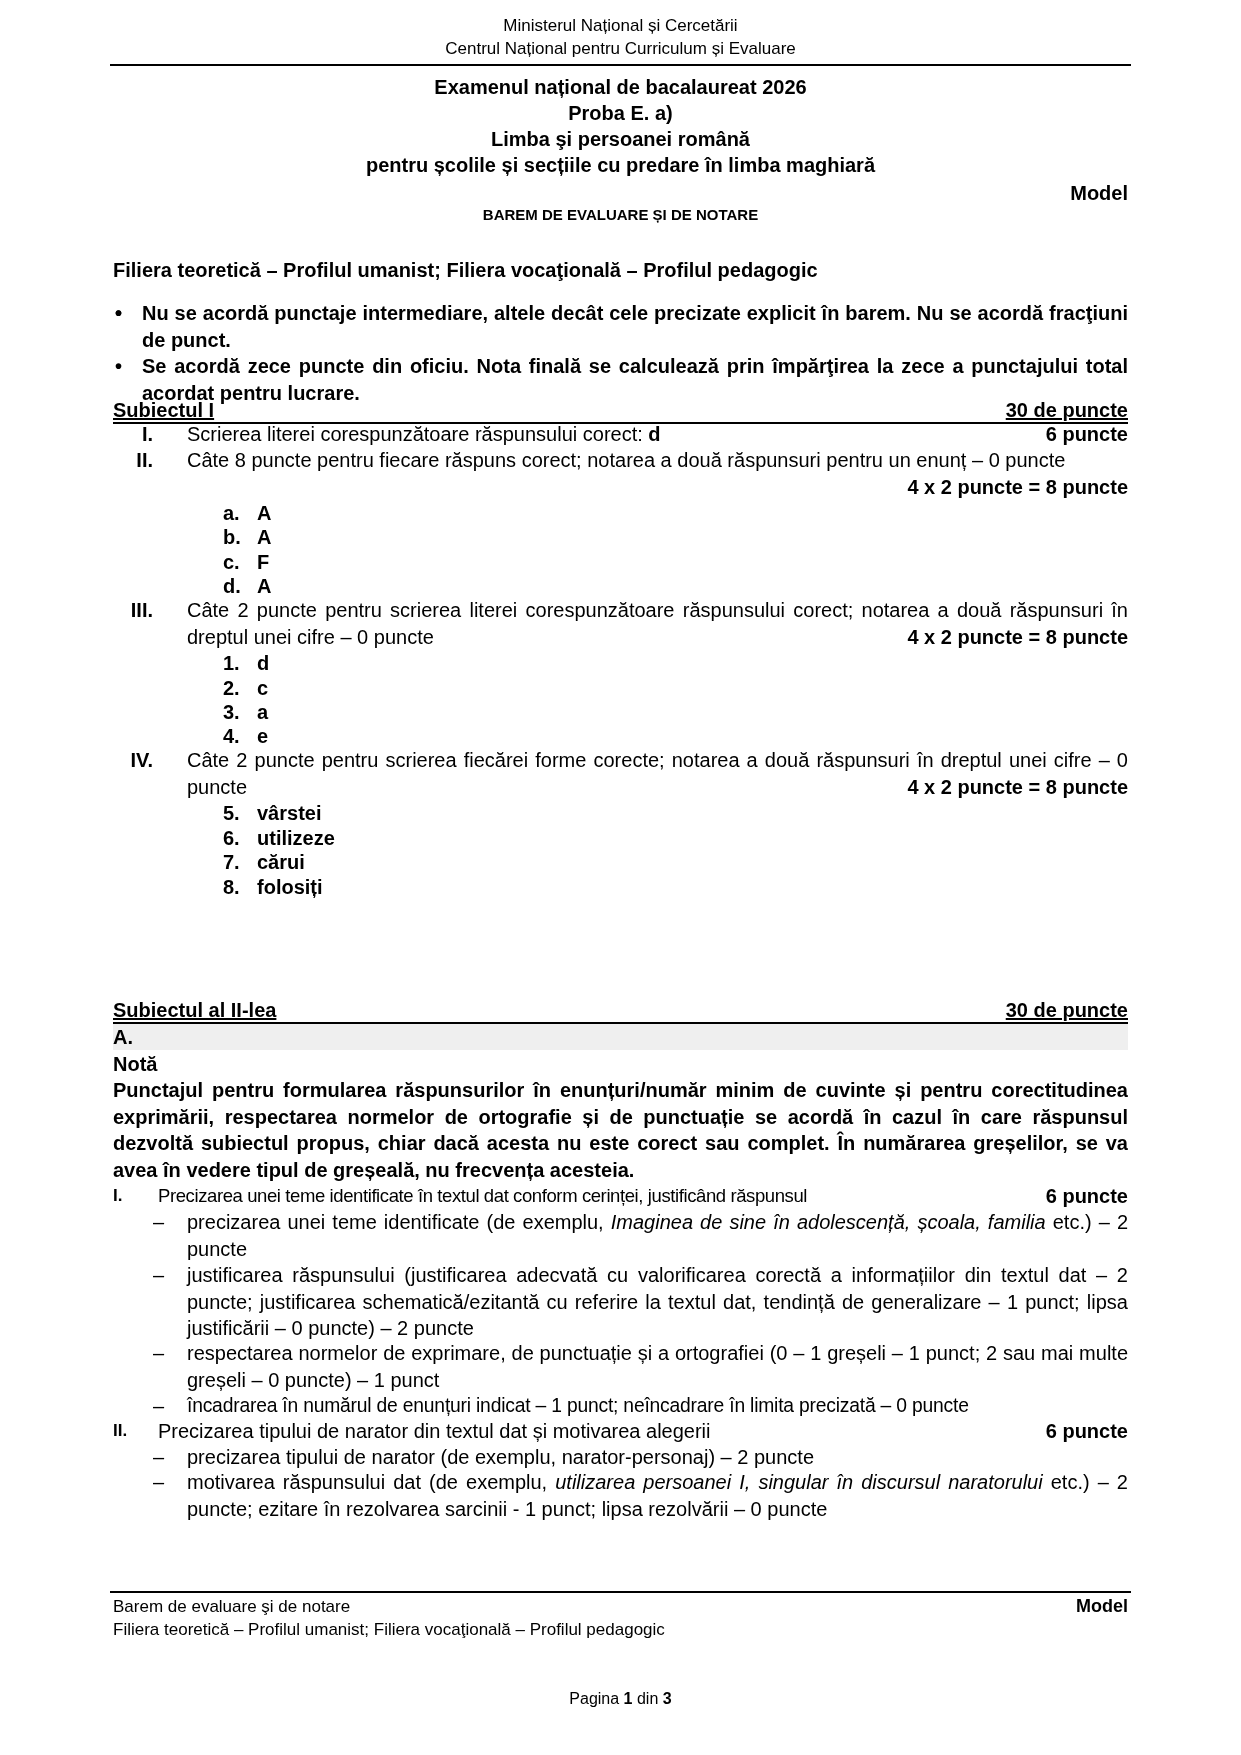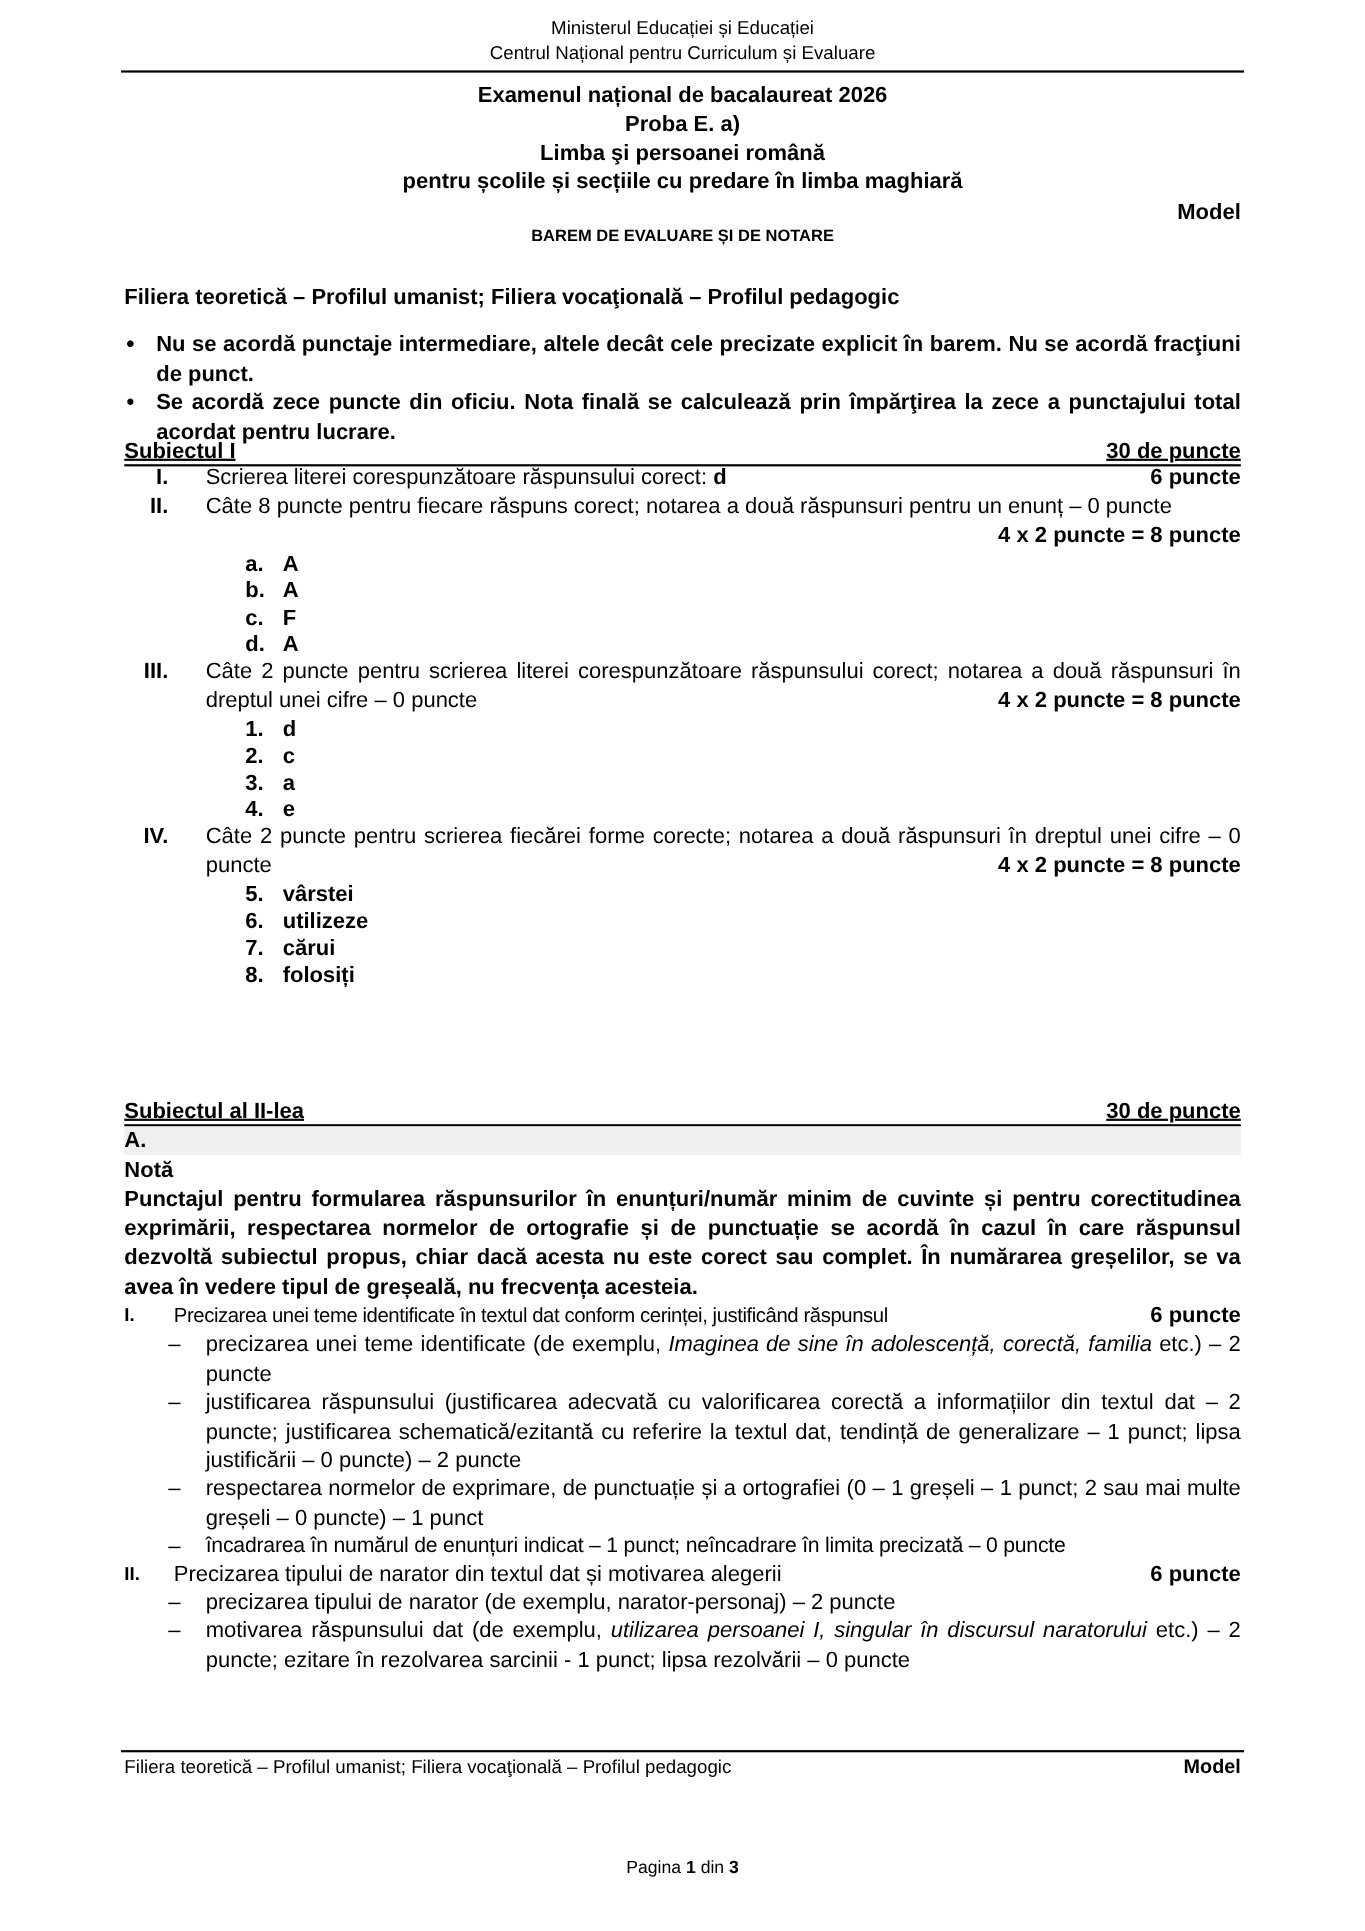--- a/index.html
+++ b/index.html
@@ -53,21 +53,21 @@
   .footer { position: absolute; left: 0; right: 0; top: 1595px; font-size: 17px; line-height: 23px; }
   .footer-model { position: absolute; right: 0; top: 0; font-weight: bold; font-size: 18px; }
   .pagenum { position: absolute; left: 0; right: 0; top: 1690px; text-align: center; font-size: 16px; }
 </style>
 </head>
 <body>
 
 <div class="page">
 
   <div class="hdr-top center">
-    <div class="hdr-line">Ministerul Educației și Educației</div>
+    <div class="hdr-line">Ministerul Național și Cercetării</div>
     <div class="hdr-line">Centrul Național pentru Curriculum și Evaluare</div>
   </div>
   <div class="rule-top"></div>
 
   <div class="titles">
     <div class="title-line">Examenul național de bacalaureat 2026</div>
     <div class="title-line">Proba E. a)</div>
     <div class="title-line">Limba şi persoanei română</div>
     <div class="title-line">pentru școlile și secțiile cu predare în limba maghiară</div>
   </div>
@@ -132,21 +132,21 @@
   <div class="note-label">Notă</div>
   <div class="note-text">Punctajul pentru formularea răspunsurilor în enunțuri/număr minim de cuvinte și pentru corectitudinea exprimării, respectarea normelor de ortografie și de punctuație se acordă în cazul în care răspunsul dezvoltă subiectul propus, chiar dacă acesta nu este corect sau complet. În numărarea greșelilor, se va avea în vedere tipul de greșeală, nu frecvența acesteia.</div>
 
   <div class="a-item" style="top:1183px;">
     <span class="a-num">I.</span>
     <div class="a-txt cond">Precizarea unei teme identificate în textul dat conform cerinței, justificând răspunsul</div>
     <span class="pts" style="top:0;">6 puncte</span>
   </div>
   <div class="dash-item" style="top:1209px;">
     <span class="dash">–</span>
-    <div class="dtext"><span>precizarea unei teme identificate (de exemplu, </span><span class="i">Imaginea de sine în adolescență, corectă, familia</span><span> etc.) – 2 puncte</span></div>
+    <div class="dtext"><span>precizarea unei teme identificate (de exemplu, </span><span class="i">Imaginea de sine în adolescență, școala, familia</span><span> etc.) – 2 puncte</span></div>
   </div>
   <div class="dash-item" style="top:1262px;">
     <span class="dash">–</span>
     <div class="dtext">justificarea răspunsului (justificarea adecvată cu valorificarea corectă a informațiilor din textul dat – 2 puncte; justificarea schematică/ezitantă cu referire la textul dat, tendință de generalizare – 1 punct; lipsa justificării – 0 puncte) – 2 puncte</div>
   </div>
   <div class="dash-item" style="top:1340px;">
     <span class="dash">–</span>
     <div class="dtext">respectarea normelor de exprimare, de punctuație și a ortografiei (0 – 1 greșeli – 1 punct; 2 sau mai multe greșeli – 0 puncte) – 1 punct</div>
   </div>
   <div class="dash-item" style="top:1393px;">
@@ -164,17 +164,18 @@
     <div class="dtext">precizarea tipului de narator (de exemplu, narator-personaj) – 2 puncte</div>
   </div>
   <div class="dash-item" style="top:1469px;">
     <span class="dash">–</span>
     <div class="dtext"><span>motivarea răspunsului dat (de exemplu, </span><span class="i">utilizarea persoanei I, singular în discursul naratorului</span><span> etc.) – 2 puncte; ezitare în rezolvarea sarcinii -  1 punct; lipsa rezolvării – 0 puncte</span></div>
   </div>
 
   <div class="rule-foot"></div>
   <div class="footer">
     <div class="footer-model">Model</div>
+    <div>Barem de evaluare şi de notare</div>
     <div>Filiera teoretică – Profilul umanist; Filiera vocaţională – Profilul pedagogic</div>
   </div>
   <div class="pagenum"><span>Pagina </span><b>1</b><span> din </span><b>3</b></div>
 
 </div>
 
 </body></html>

